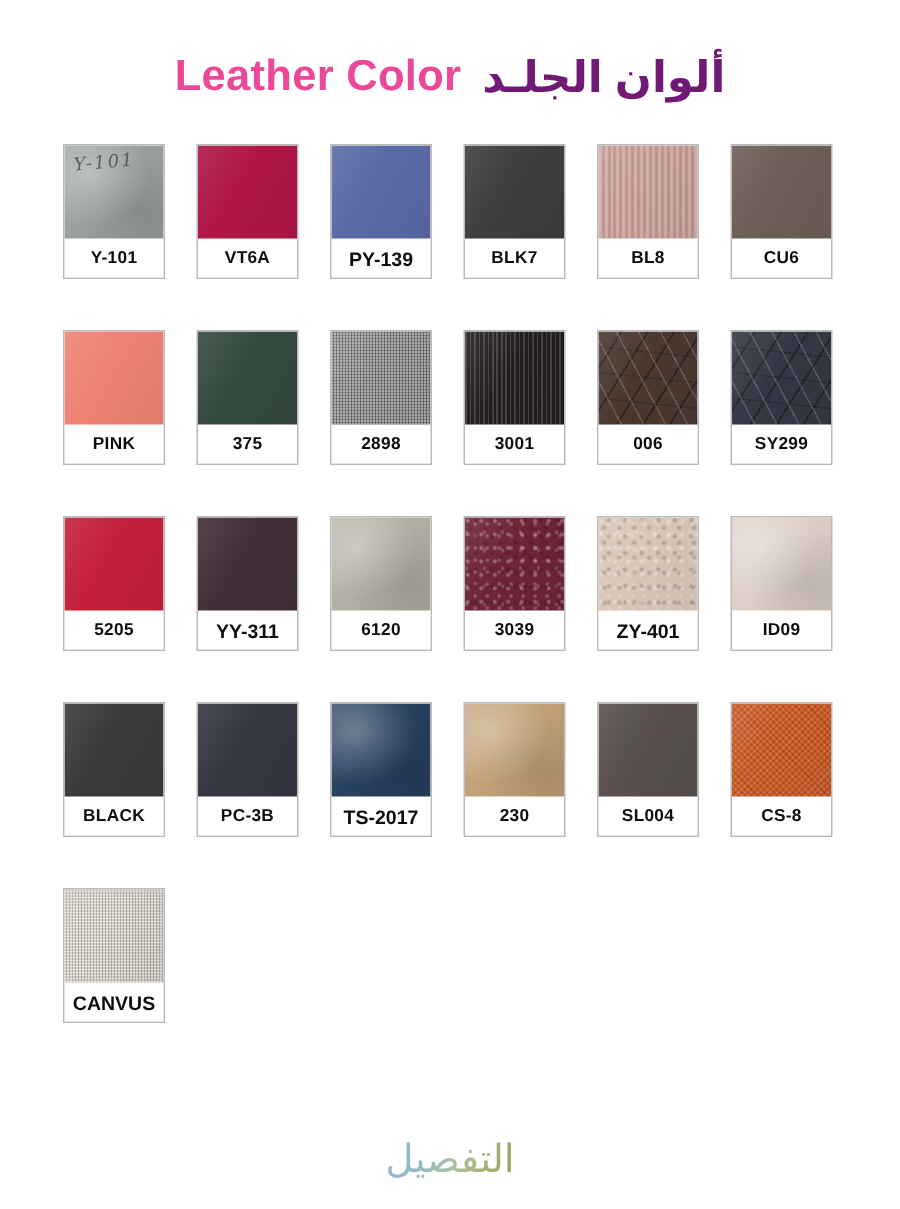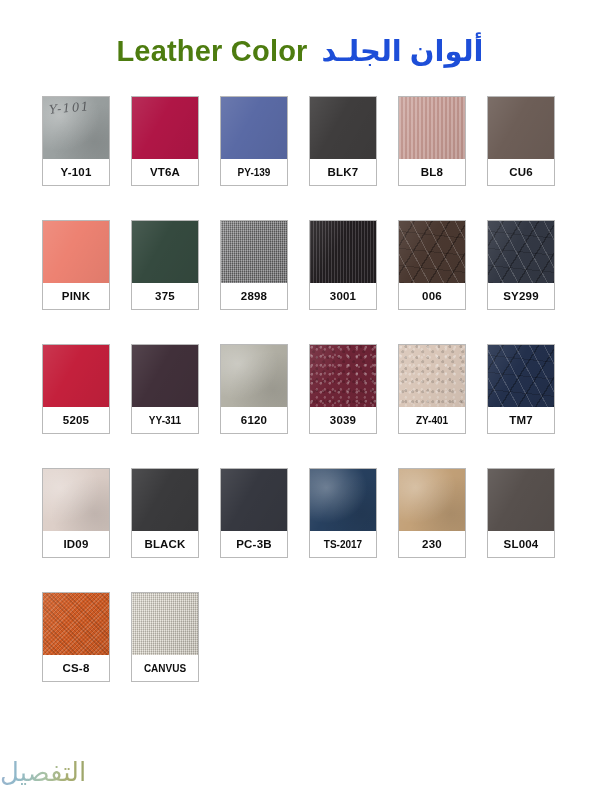--- a/index.html
+++ b/index.html
@@ -17,28 +17,28 @@
     display:flex;
     align-items:center;
     justify-content:center;
     gap:14px;
     padding-top:6px;
     box-sizing:border-box;
   }
   .title-en{
     font-size:29px;
     font-weight:bold;
-    color:#4d7c0f;
+    color:#ec4899;
     letter-spacing:.2px;
     white-space:nowrap;
   }
   .title-ar{
     font-size:29px;
     font-weight:bold;
-    color:#1d4ed8;
+    color:#701a75;
     direction:rtl;
     white-space:nowrap;
     letter-spacing:1px;
   }
 
   
   .grid{
     width:516px;
     margin:0 auto;
     display:grid;
@@ -73,21 +73,21 @@
     flex:1 1 auto;
     display:flex;
     align-items:center;
     justify-content:center;
     background:#ffffff;
     font-size:11.5px;
     font-weight:bold;
     color:#0d0d0d;
     letter-spacing:.2px;
   }
-  .label.small{font-size:10px;letter-spacing:0;}
+  .label.small{font-size:13px;letter-spacing:0;}
 
   
   
   .tex-weave{
     background-image:
       repeating-linear-gradient(90deg, rgba(255,255,255,.26) 0 1px, rgba(0,0,0,.13) 1px 2px),
       repeating-linear-gradient(0deg, rgba(255,255,255,.20) 0 1px, rgba(0,0,0,.12) 1px 2px);
   }
   
   .tex-vgrain{
@@ -145,21 +145,21 @@
     letter-spacing:1.5px;
     font-style:italic;
   }
 
   
   .footer{
     position:absolute;
     left:0;right:0;
     bottom:18px;
     display:flex;
-    justify-content:flex-start;
+    justify-content:center;
     align-items:center;
   }
   .logo-ar{
     font-size:26px;
     font-weight:500;
     direction:rtl;
     letter-spacing:2px;
     background:linear-gradient(100deg,#9fb4cf 0%,#8fb8c9 22%,#a9c3a6 52%,#a9ae72 78%,#9aa368 100%);
     -webkit-background-clip:text;
     background-clip:text;
@@ -290,27 +290,20 @@
       <div class="label">3039</div>
     </div>
     <div class="card">
       <div class="chip" style="background: rgb(217, 198, 184);">
         <div class="chip-tex tex-pebble"></div>
         <div class="sheen"></div>
       </div>
       <div class="label small">ZY-401</div>
     </div>
     <div class="card">
-      <div class="chip" style="background: rgb(35, 48, 76);">
-        <div class="chip-tex tex-croc"></div>
-        <div class="sheen"></div>
-      </div>
-      <div class="label">TM7</div>
-    </div>
-    <div class="card">
       <div class="chip" style="background: rgb(221, 207, 200);">
         <div class="chip-tex tex-mottle"></div>
         <div class="sheen"></div>
       </div>
       <div class="label">ID09</div>
     </div>
     <div class="card">
       <div class="chip" style="background: rgb(58, 58, 60);">
         <div class="chip-tex tex-plain"></div>
         <div class="sheen"></div>

